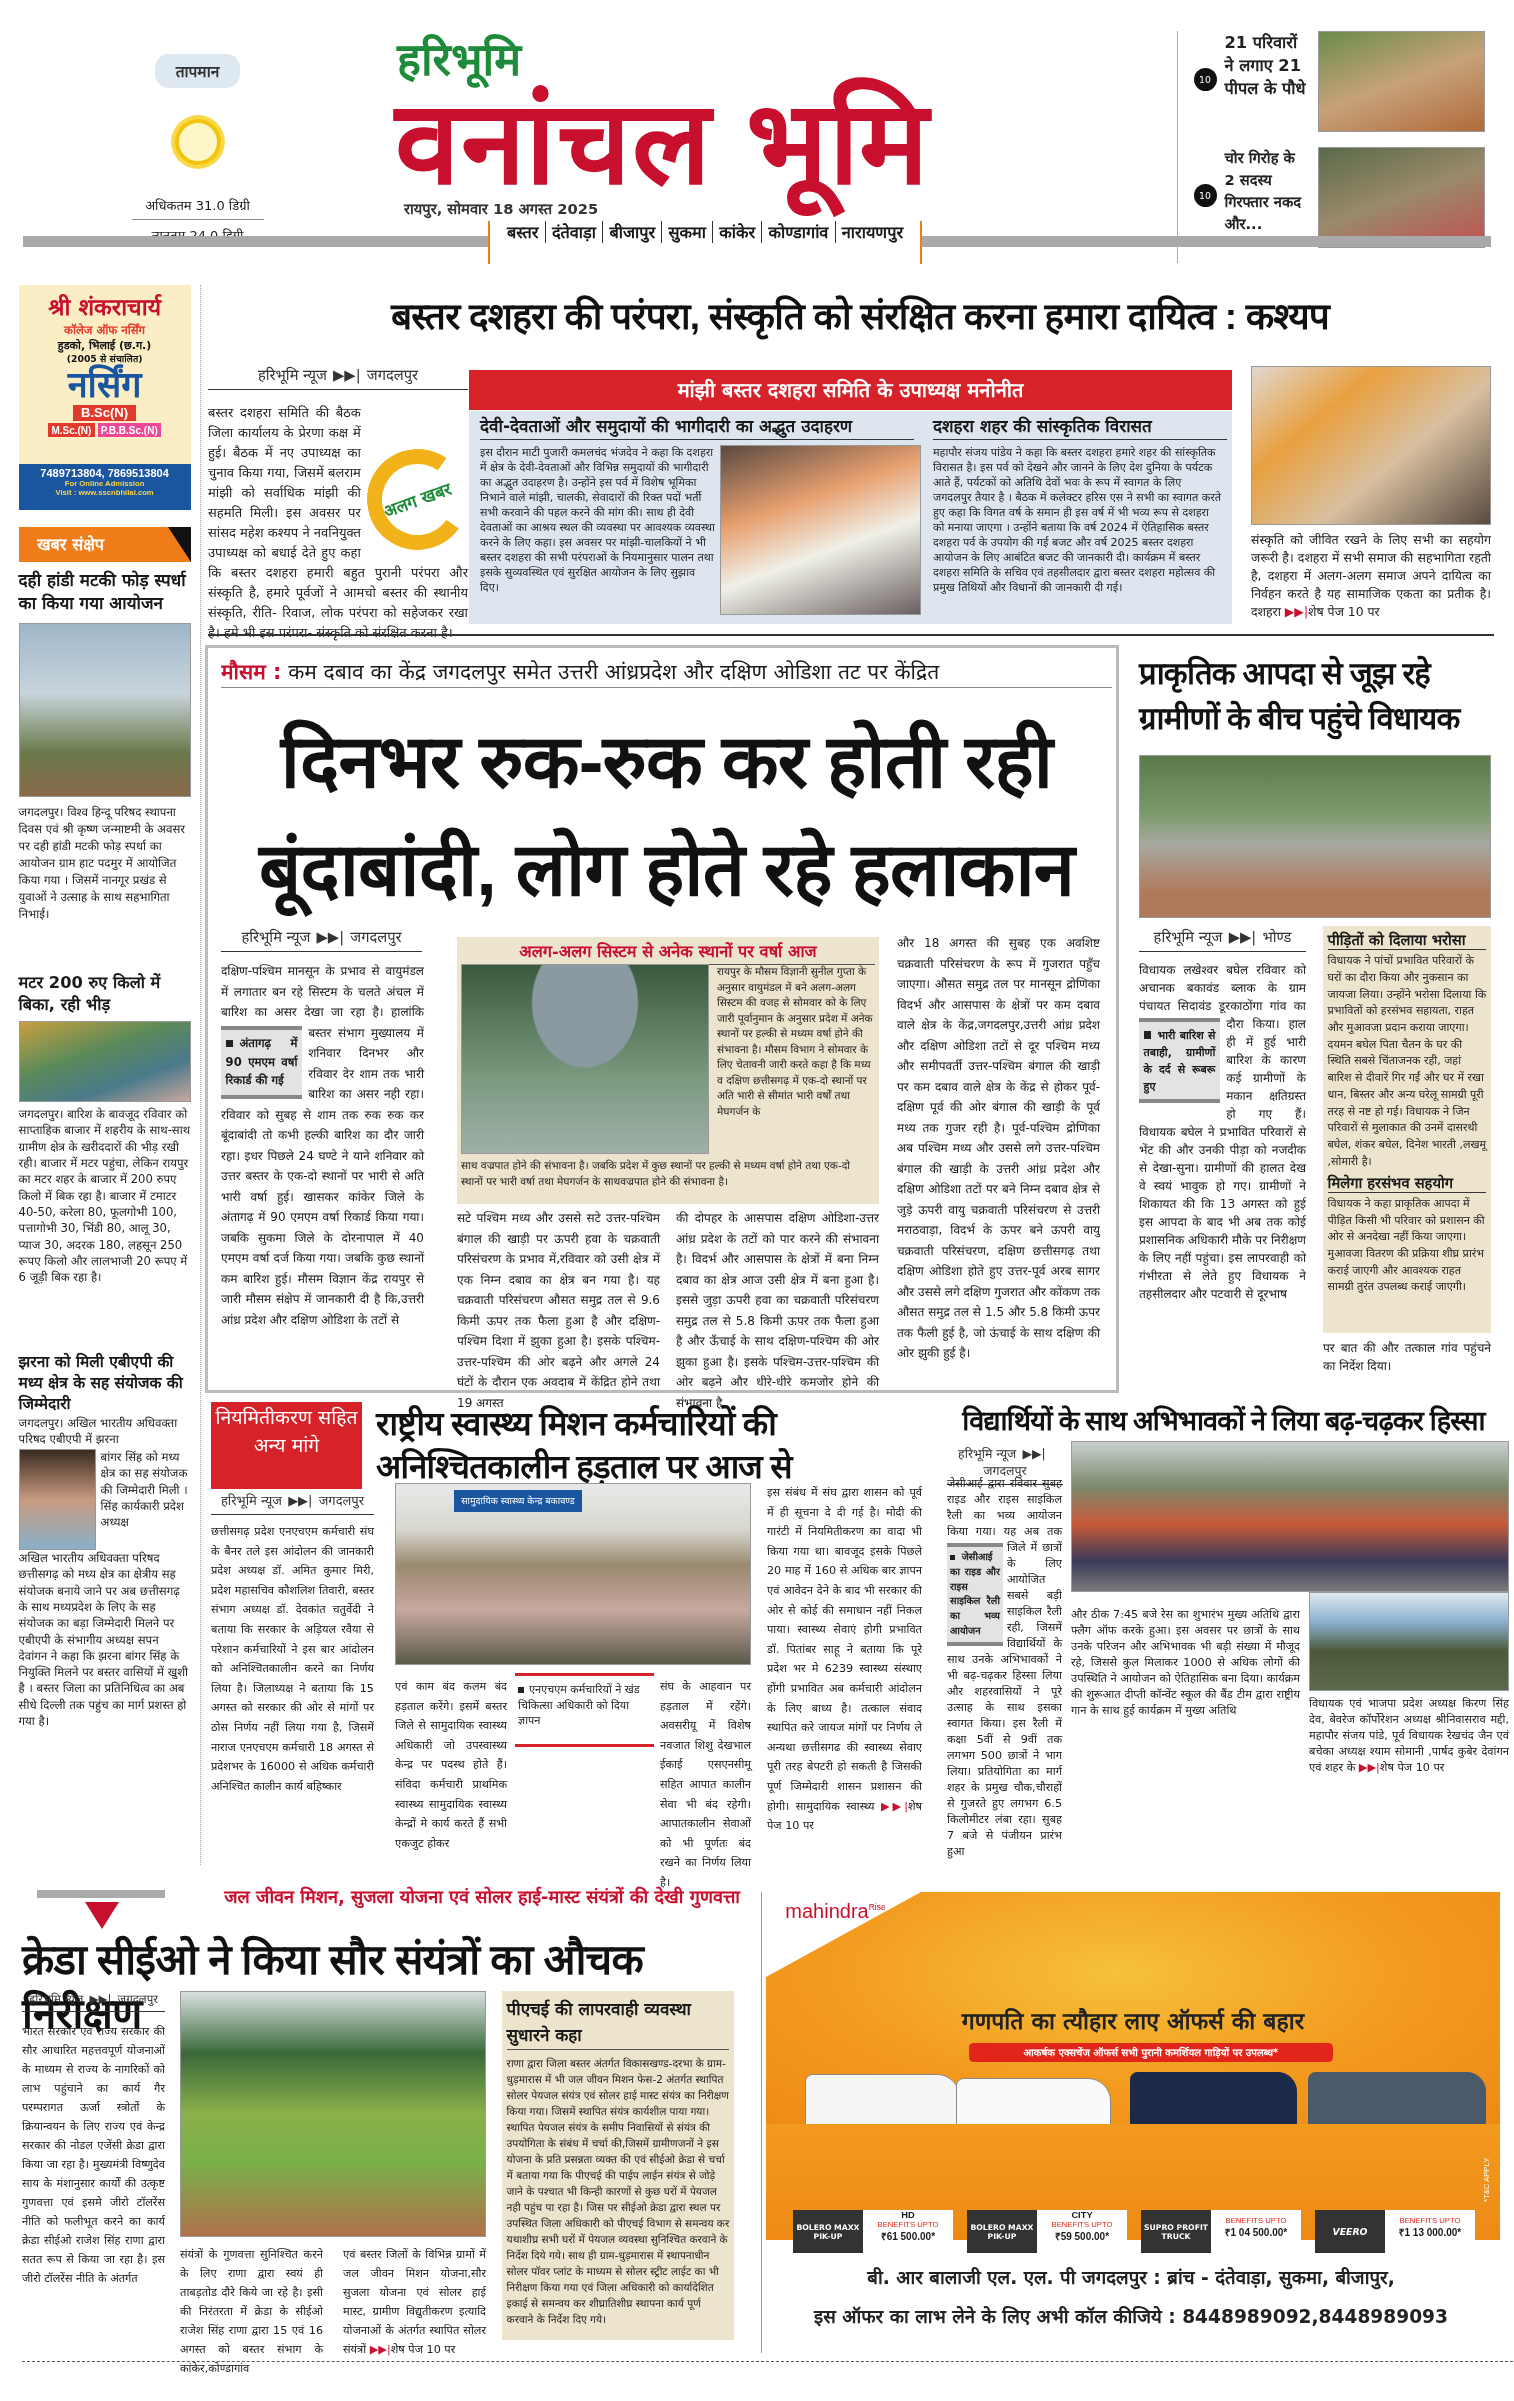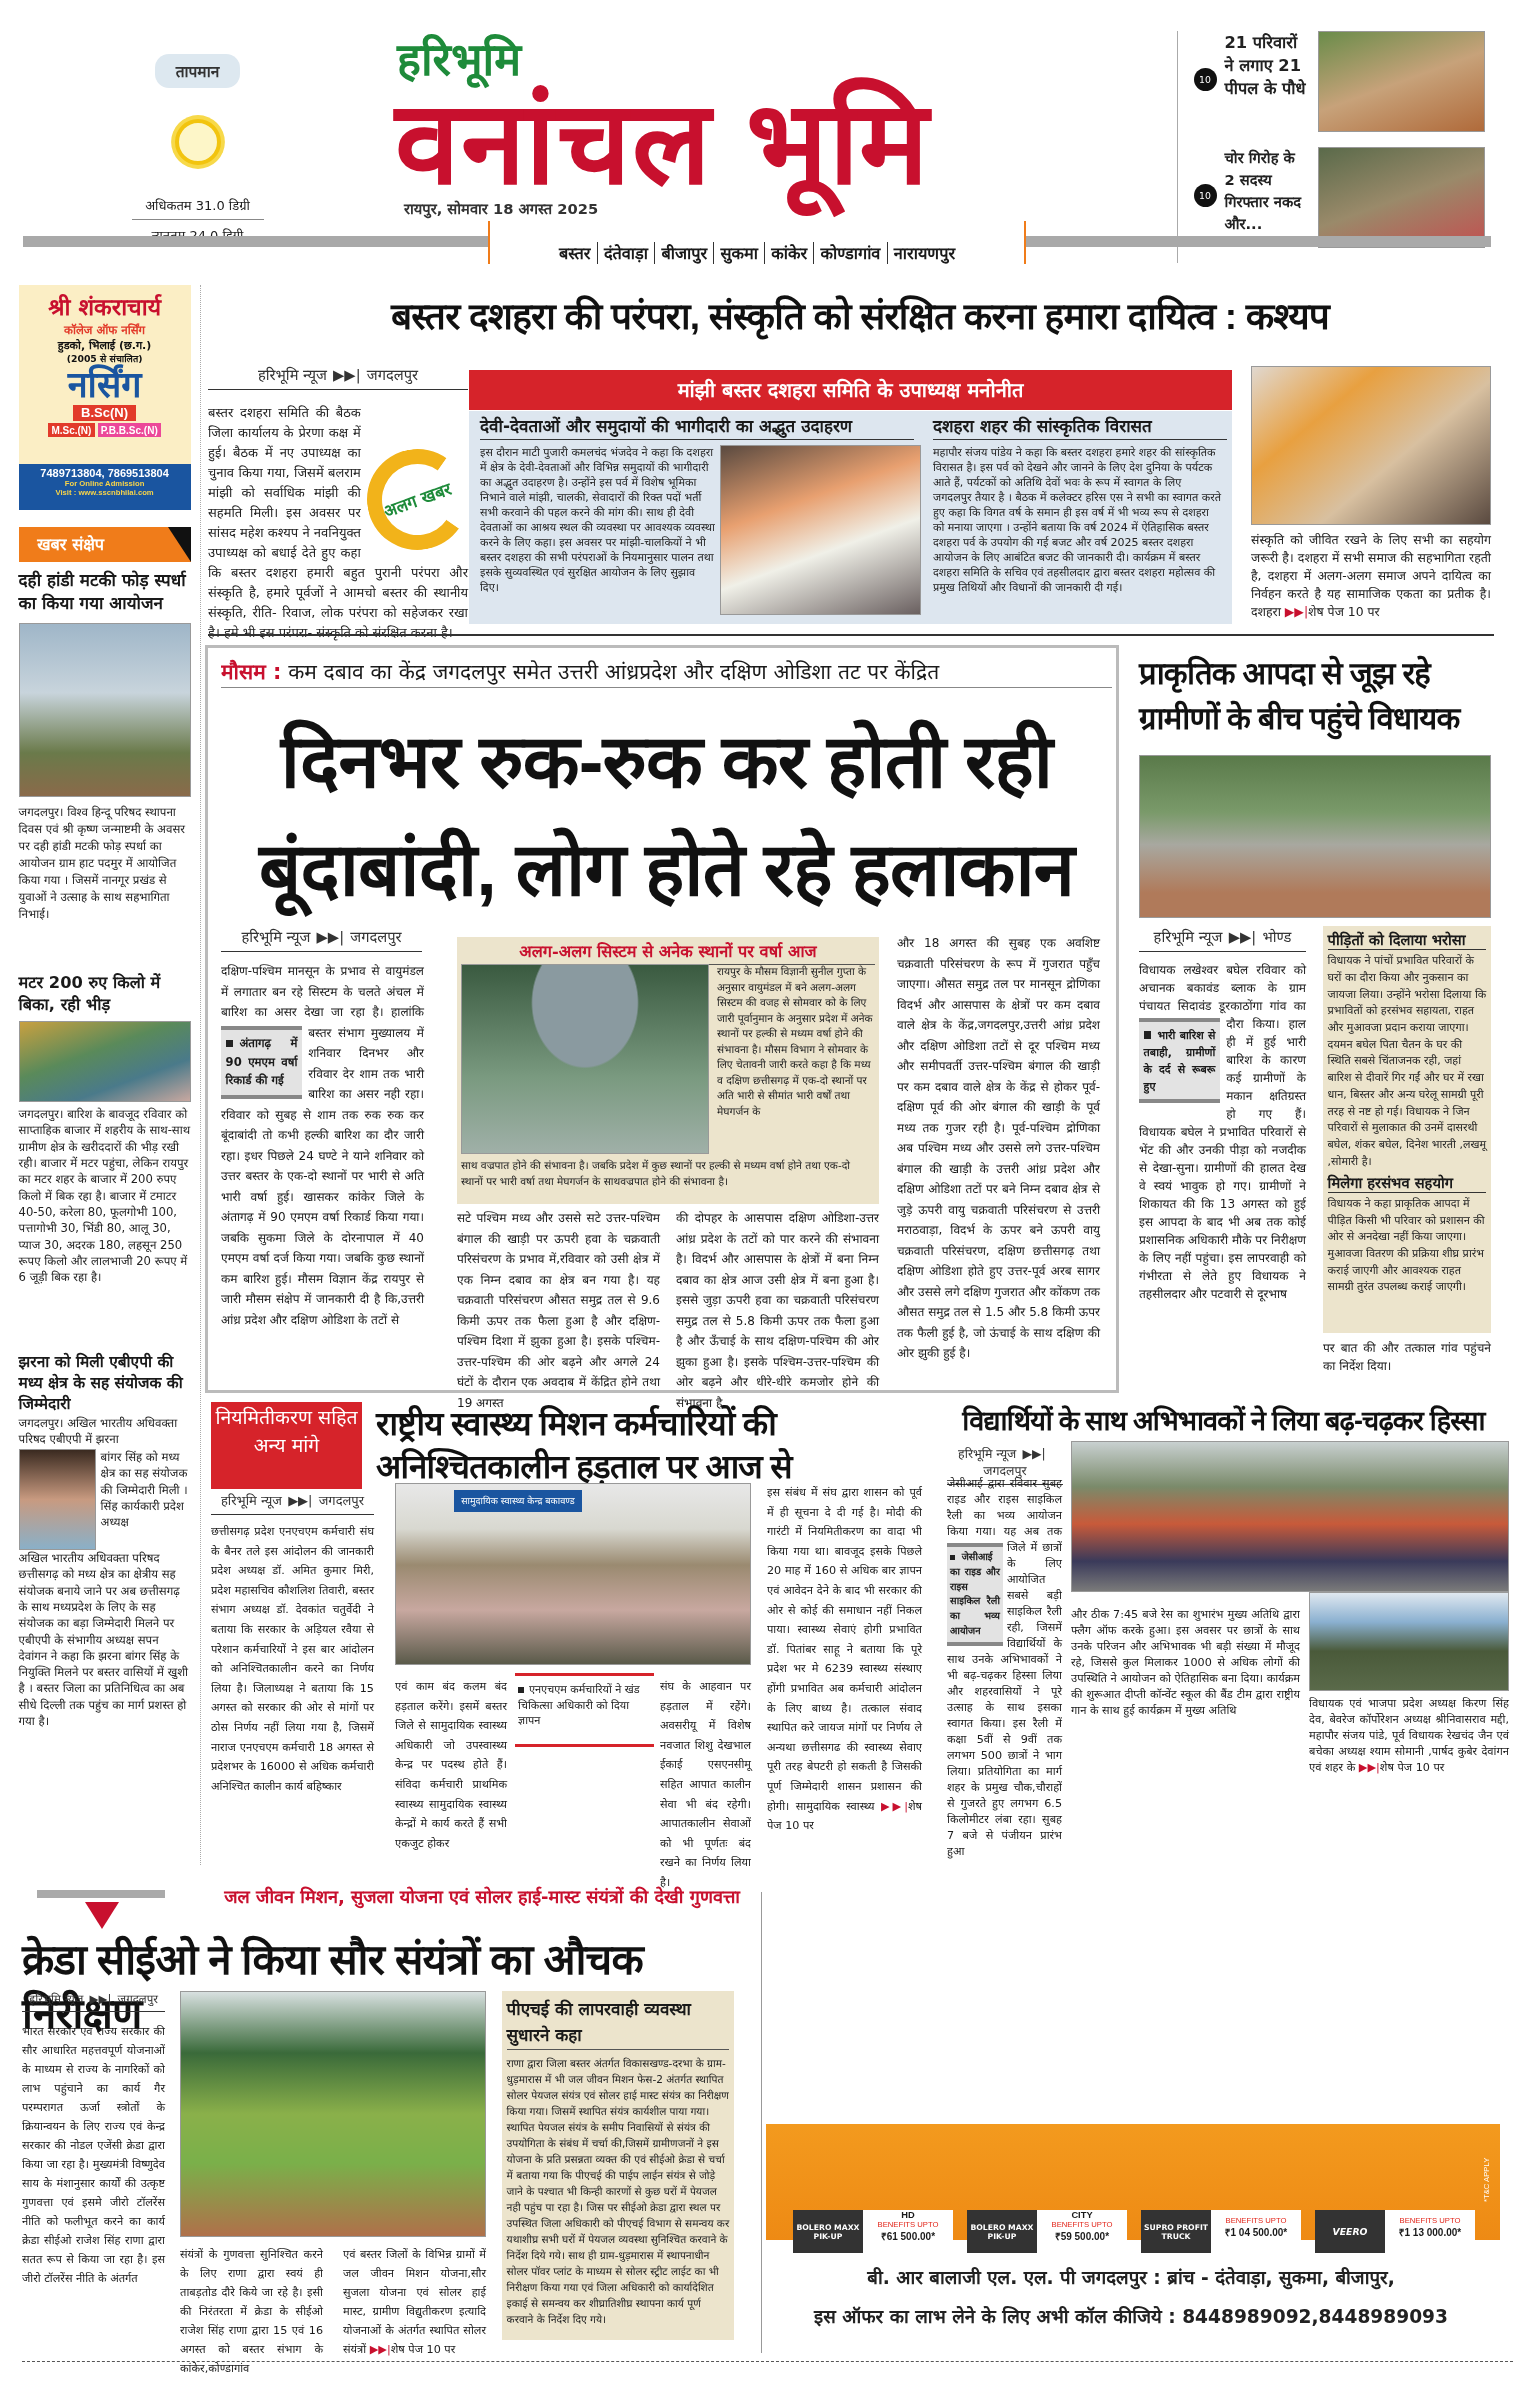--- a/index.html
+++ b/index.html
@@ -38,21 +38,21 @@
     <div class="photo" style="position:absolute;left:124px;top:0;width:167px;height:101px;background:linear-gradient(160deg,#6a8c4a,#c7a27a 50%,#b06a3a)"></div>
   </div>
   <div style="position:absolute;left:15.5px;top:116px;width:321px;height:105px">
     <span style="position:absolute;left:0;top:37px;width:23px;height:23px;border-radius:50%;background:#111;color:#fff;font-size:9.3px;text-align:center;line-height:23px">10</span>
     <div style="position:absolute;left:31px;top:0;width:85px;font-size:14.7px;line-height:22px;font-weight:bold;color:#222">चोर गिरोह के 2 सदस्य गिरफ्तार नकद और...</div>
     <div class="photo" style="position:absolute;left:124px;top:0;width:167px;height:101px;background:linear-gradient(160deg,#5a6a4a,#9a8a6a 50%,#c25050)"></div>
   </div>
 </div>
 
 <div class="abs" style="left:23px;top:236px;width:1468px;height:11px;background:#a9a9a9"></div>
-<div class="abs" style="left:488px;top:221px;width:538px;height:43px;background:#fff;border-left:2.3px solid #f07c1a;border-right:2.3px solid #f07c1a;display:flex;justify-content:center;align-items:flex-end;font-size:16.3px;font-weight:bold;gap:0">
+<div class="abs" style="left:488px;top:221px;width:434px;height:43px;background:#fff;border-left:2.3px solid #f07c1a;border-right:2.3px solid #f07c1a;display:flex;justify-content:center;align-items:flex-start;font-size:16.3px;font-weight:bold;gap:0">
   <span style="padding:0 6.2px;border-right:1.5px solid #333">बस्तर</span>
   <span style="padding:0 6.2px;border-right:1.5px solid #333">दंतेवाड़ा</span>
   <span style="padding:0 6.2px;border-right:1.5px solid #333">बीजापुर</span>
   <span style="padding:0 6.2px;border-right:1.5px solid #333">सुकमा</span>
   <span style="padding:0 6.2px;border-right:1.5px solid #333">कांकेर</span>
   <span style="padding:0 6.2px;border-right:1.5px solid #333">कोण्डागांव</span>
   <span style="padding:0 6.2px">नारायणपुर</span>
 </div>
 
 <div class="abs" style="left:18.6px;top:285px;width:172px;height:225px;background:#fbeec5;text-align:center;overflow:hidden">
@@ -227,20 +227,30 @@
   <span>एवं बस्तर जिलों के विभिन्न ग्रामों में जल जीवन मिशन योजना,सौर सुजला योजना एवं सोलर हाई मास्ट, ग्रामीण विद्युतीकरण इत्यादि योजनाओं के अंतर्गत स्थापित सोलर संयंत्रों</span>
   <span class="cont"> ▶▶|<span style="color:#222">शेष पेज 10 पर</span></span>
 </div>
 <div class="abs pink" style="left:502px;top:1991px;width:232px;height:349px;padding:4.6px 4.6px">
   <div style="font-size:17px;font-weight:bold;line-height:26px;border-bottom:1.5px solid #555;padding-bottom:1.5px">पीएचई की लापरवाही व्यवस्था सुधारने कहा</div>
   <div style="font-size:10.5px;line-height:16px;color:#222;margin-top:4.6px">राणा द्वारा जिला बस्तर अंतर्गत विकासखण्ड-दरभा के ग्राम-धुड़मारास में भी जल जीवन मिशन फेस-2 अंतर्गत स्थापित सोलर पेयजल संयंत्र एवं सोलर हाई मास्ट संयंत्र का निरीक्षण किया गया। जिसमें स्थापित संयंत्र कार्यशील पाया गया। स्थापित पेयजल संयंत्र के समीप निवासियों से संयंत्र की उपयोगिता के संबंध में चर्चा की,जिसमें ग्रामीणजनों ने इस योजना के प्रति प्रसन्नता व्यक्त की एवं सीईओ क्रेडा से चर्चा में बताया गया कि पीएचई की पाईप लाईन संयंत्र से जोड़े जाने के पश्चात भी किन्ही कारणों से कुछ घरों में पेयजल नही पहुंच पा रहा है। जिस पर सीईओ क्रेडा द्वारा स्थल पर उपस्थित जिला अधिकारी को पीएचई विभाग से समन्वय कर यथाशीघ्र सभी घरों में पेयजल व्यवस्था सुनिश्चित करवाने के निर्देश दिये गये। साथ ही ग्राम-धुड़मारास में स्थापनाधीन सोलर पॉवर प्लांट के माध्यम से सोलर स्ट्रीट लाईट का भी निरीक्षण किया गया एवं जिला अधिकारी को कार्यादेशित इकाई से समन्वय कर शीघ्रातिशीघ्र स्थापना कार्य पूर्ण करवाने के निर्देश दिए गये।</div>
 </div>
 <div class="abs" style="left:22px;top:2361px;width:1491px;border-top:1.5px dashed #555"></div>
 
 <div class="abs" style="left:761px;top:1892px;width:745px;height:461px;border-left:0.8px solid #999">
+  <div style="position:absolute;left:3.9px;top:0;width:734px;height:232px;background:radial-gradient(ellipse at 48% 35%,#f6c13a,#f39a1e 55%,#ee8a14)">
+    <div style="position:absolute;left:0;top:0;width:0;height:0;border-top:85px solid #fff;border-right:155px solid transparent"></div>
+    <div style="position:absolute;left:19.4px;top:7.7px;font-size:20px;color:#c8102e;font-family:'Liberation Sans',sans-serif"><span>mahindra</span><sup style="font-size:8.5px">Rise</sup></div>
+    <div style="position:absolute;left:0;top:112px;width:734px;text-align:center;font-size:23px;font-weight:bold;color:#222">गणपति का त्यौहार लाए ऑफर्स की बहार</div>
+    <div style="position:absolute;left:203px;top:151px;width:364px;text-align:center;font-size:10px;font-weight:bold;color:#fff;background:#e2251a;border-radius:4.6px;padding:2.3px 0">आकर्षक एक्सचेंज ऑफर्स सभी पुरानी कमर्शियल गाड़ियों पर उपलब्ध*</div>
+    <div style="position:absolute;left:39px;top:182px;width:155px;height:89px;background:#f5f5f5;border-radius:7.7px 23px 3.1px 3.1px;border:1.5px solid #888"></div>
+    <div style="position:absolute;left:190px;top:186px;width:155px;height:85px;background:#fafafa;border-radius:7.7px 23px 3.1px 3.1px;border:1.5px solid #888"></div>
+    <div style="position:absolute;left:364px;top:180px;width:167px;height:93px;background:#1c2a4a;border-radius:7.7px 19.4px 3.1px 3.1px"></div>
+    <div style="position:absolute;left:542px;top:180px;width:178px;height:93px;background:#4a5a6a;border-radius:7.7px 19.4px 3.1px 3.1px"></div>
+  </div>
   <div style="position:absolute;left:3.9px;top:232px;width:734px;height:116px;background:linear-gradient(180deg,#f39a1e,#ee8a14)"></div>
   <div style="position:absolute;left:31px;top:318px;width:682px;height:43px;display:flex;gap:14px">
     <div style="flex:1;display:flex;background:#fff">
       <div style="width:70px;background:#333;color:#fff;font-size:7.7px;font-weight:bold;display:flex;align-items:center;justify-content:center;text-align:center;padding:1.5px">BOLERO MAXX PIK-UP</div>
       <div style="flex:1;text-align:center;font-family:'Liberation Sans',sans-serif">
         <div style="font-size:9.3px;font-weight:bold">HD</div>
         <div style="font-size:7.7px;color:#e2251a">BENEFITS UPTO</div>
         <div style="font-size:10px;font-weight:bold">₹61 500.00*</div>
       </div>
     </div>

